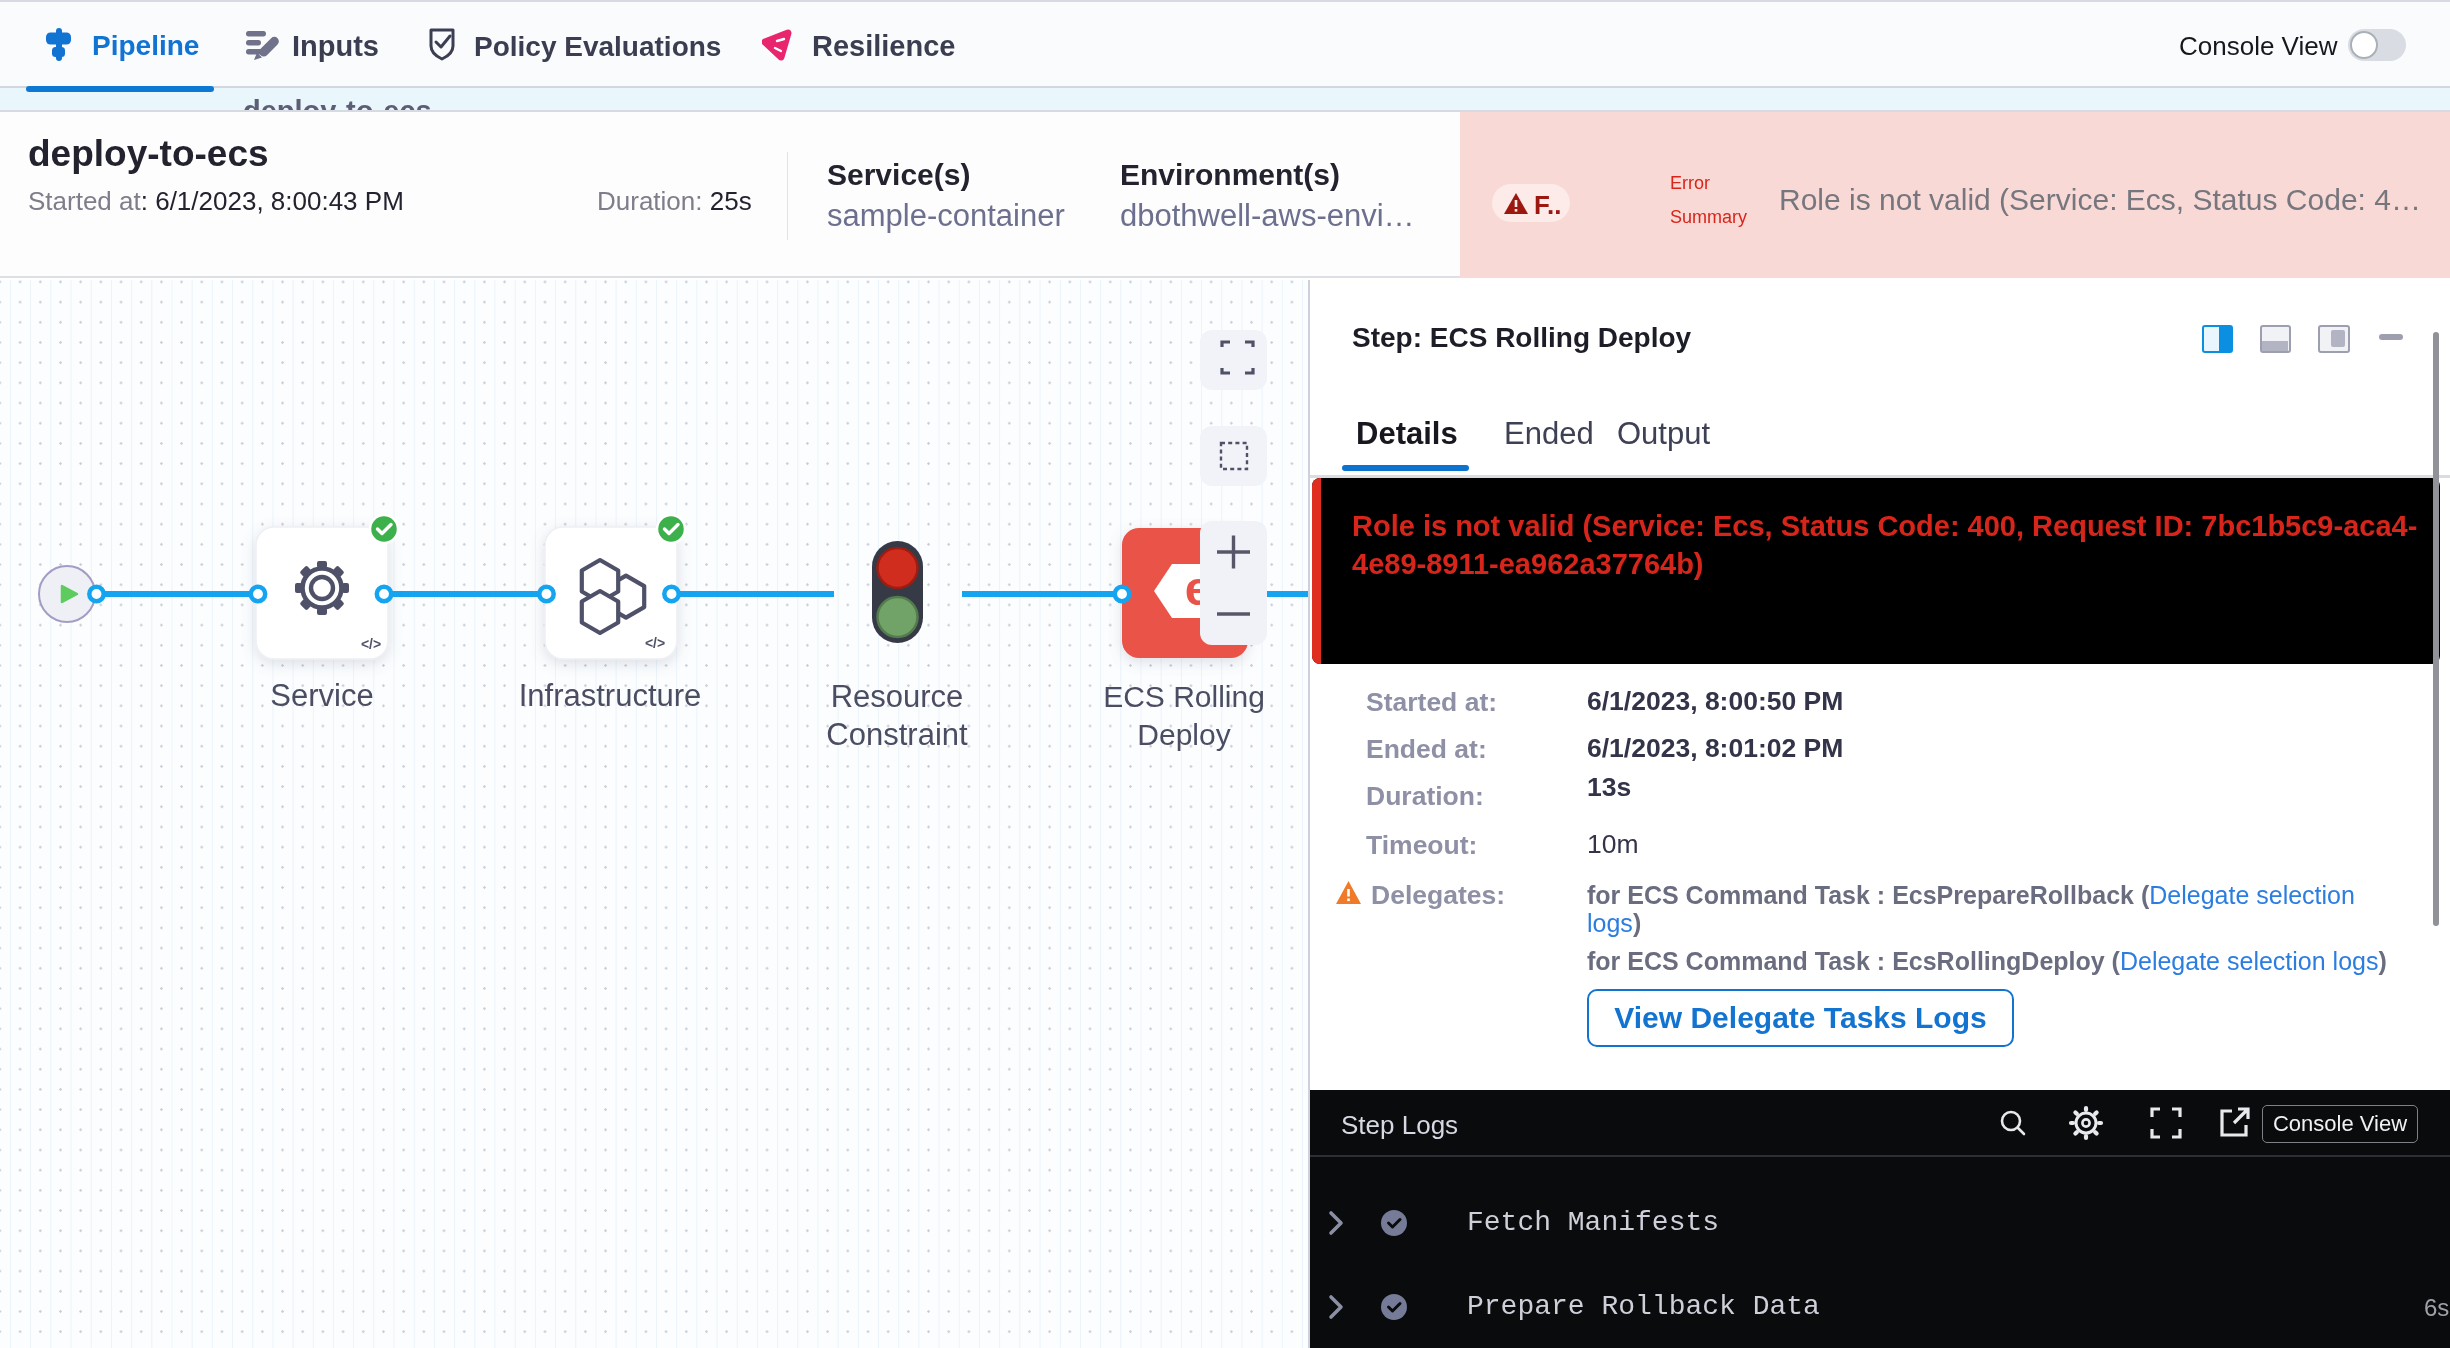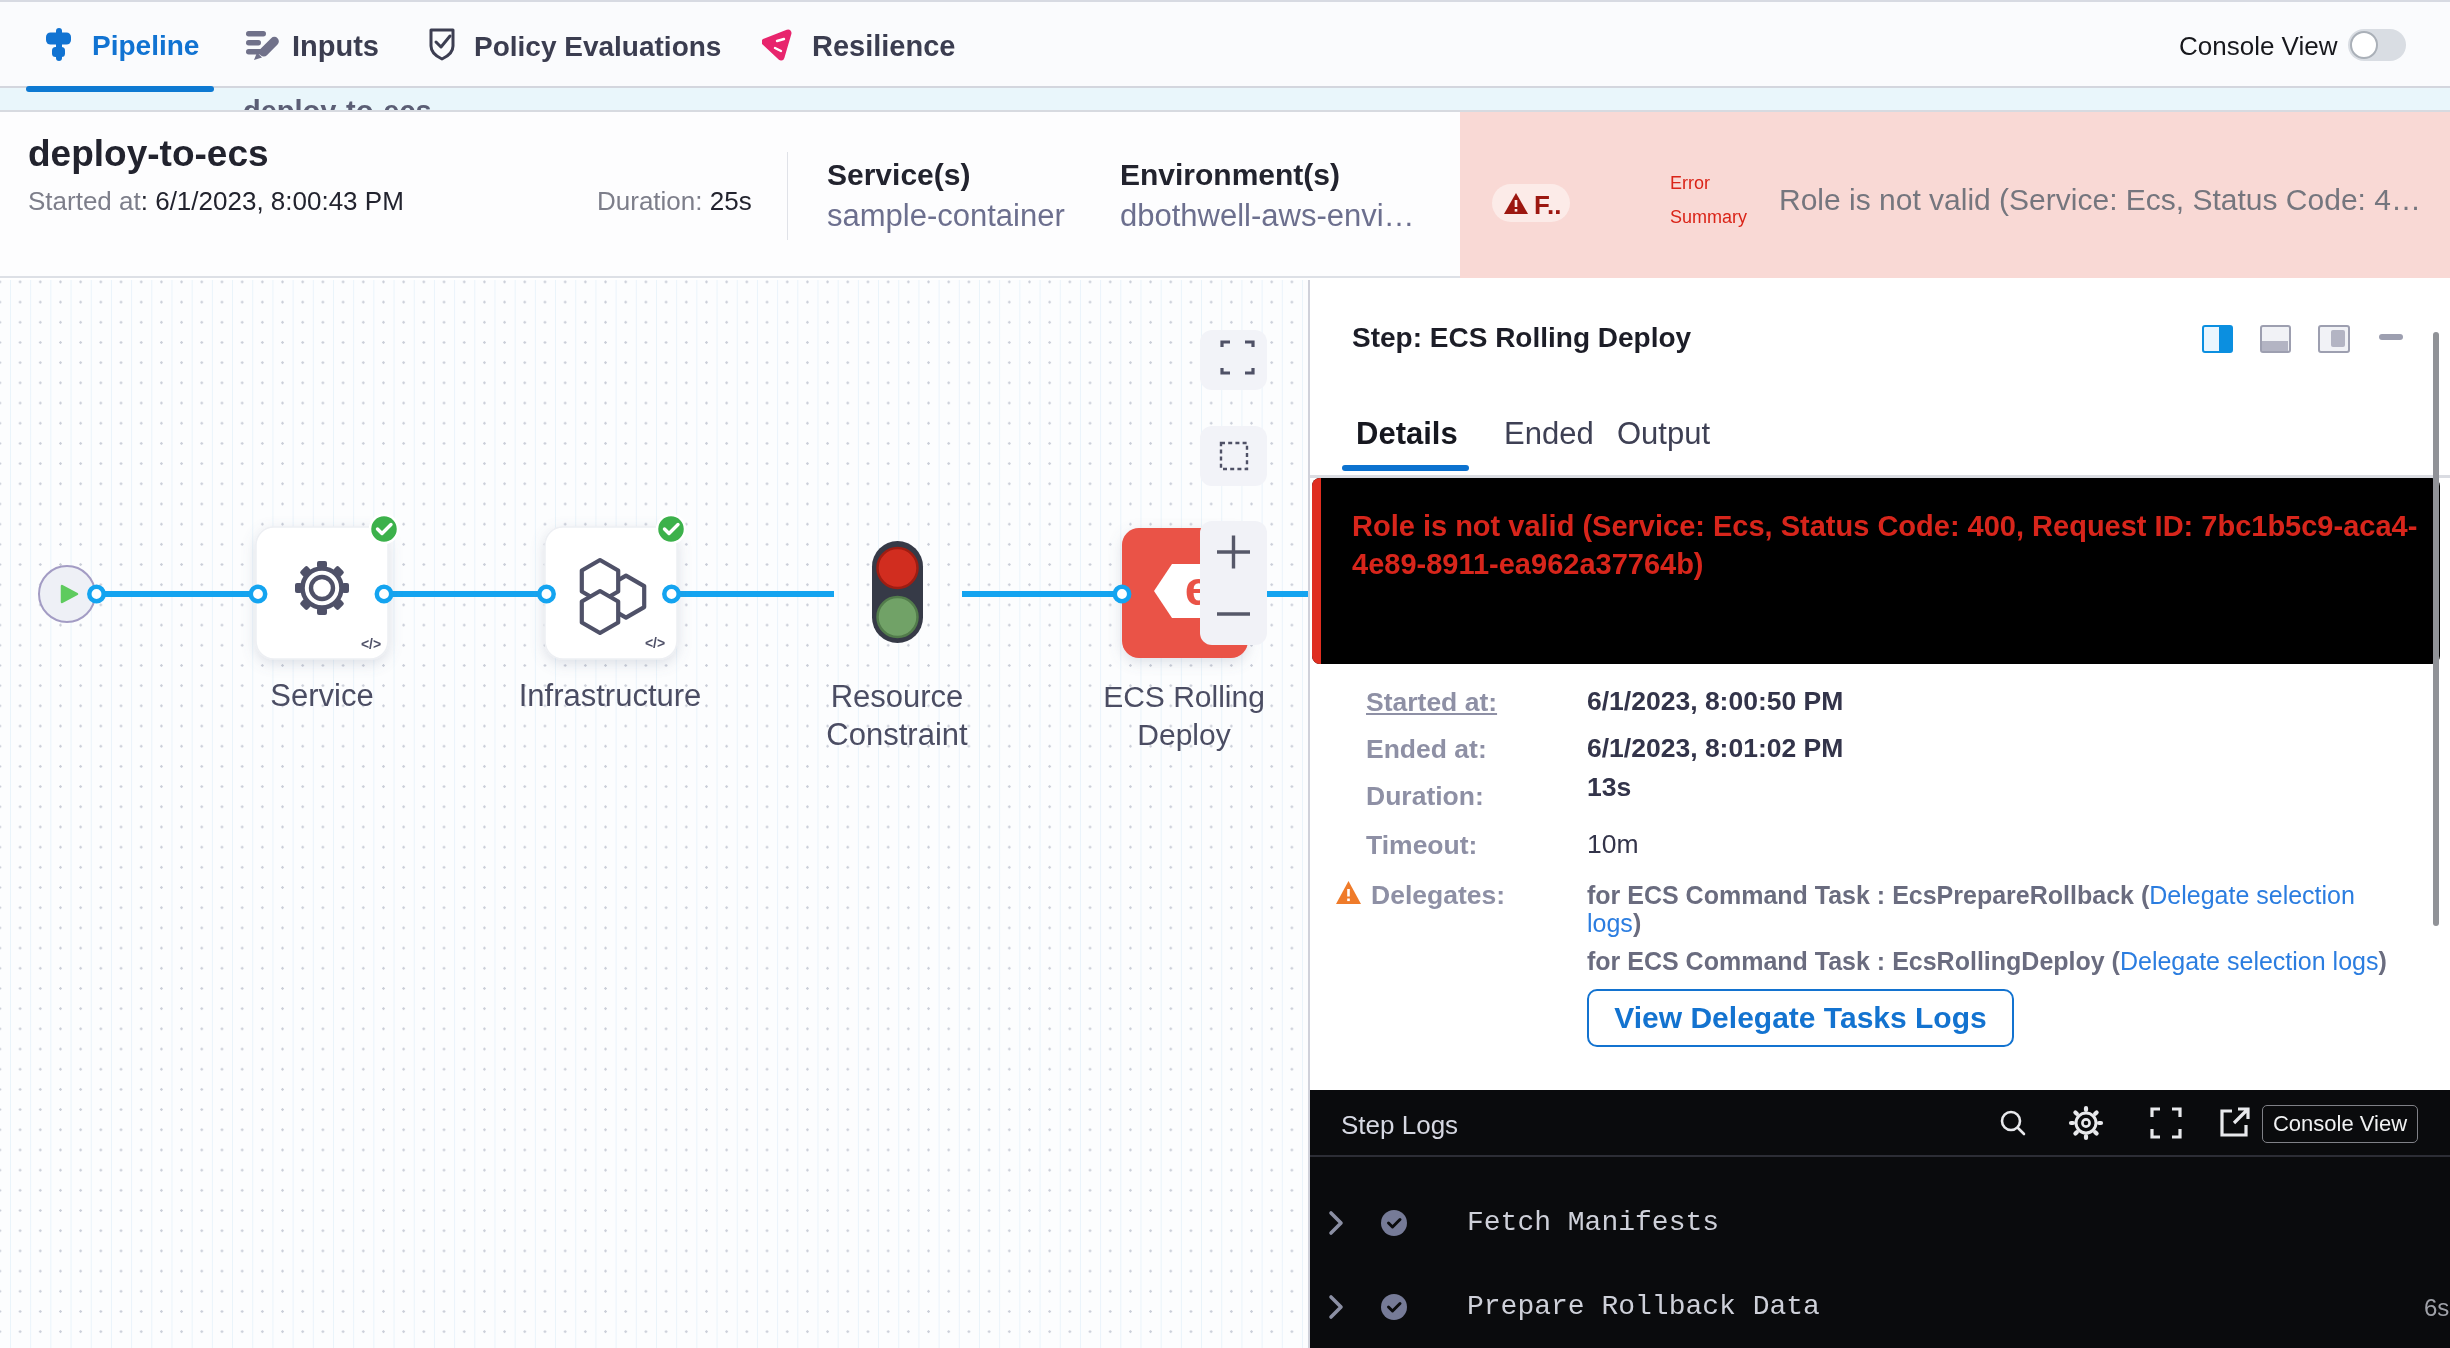--- a/index.html
+++ b/index.html
@@ -196,21 +196,21 @@
 <div class="abs" style="left:1504px;top:416px;font-size:31px;color:#3e4054;">Ended</div>
 <div class="abs" style="left:1617px;top:416px;font-size:31px;color:#3e4054;">Output</div>
 <div class="abs" style="left:1310px;top:475px;width:1140px;height:2.5px;background:#dadce2;"></div>
 <div class="abs" style="left:1342px;top:465px;width:127px;height:6px;background:#0c72cf;border-radius:3px;"></div>
 
 <div class="abs" style="left:1312px;top:478px;width:1128px;height:186px;background:#000000;border-radius:8px;overflow:hidden;">
   <div class="abs" style="left:0;top:0;width:9px;height:186px;background:#df2d20;"></div>
   <div class="abs" style="left:40px;top:29px;width:1070px;font-size:29px;font-weight:700;color:#d7251b;line-height:38px;">Role is not valid (Service: Ecs, Status Code: 400, Request ID: 7bc1b5c9-aca4-<br>4e89-8911-ea962a37764b)</div>
 </div>
 
-<div class="abs" style="left:1366px;top:687px;font-size:26.5px;font-weight:700;color:#8e90a5;text-decoration:underline;">Started at:</div>
+<div class="abs" style="left:1366px;top:687px;font-size:26.5px;font-weight:700;color:#8e90a5;">Started at:</div>
 <div class="abs" style="left:1587px;top:686px;font-size:26.5px;font-weight:700;color:#33344a;">6/1/2023, 8:00:50 PM</div>
 <div class="abs" style="left:1366px;top:734px;font-size:26.5px;font-weight:700;color:#8e90a5;">Ended at:</div>
 <div class="abs" style="left:1587px;top:733px;font-size:26.5px;font-weight:700;color:#33344a;">6/1/2023, 8:01:02 PM</div>
 <div class="abs" style="left:1366px;top:781px;font-size:26.5px;font-weight:700;color:#8e90a5;">Duration:</div>
 <div class="abs" style="left:1587px;top:772px;font-size:26.5px;font-weight:700;color:#33344a;">13s</div>
 <div class="abs" style="left:1366px;top:830px;font-size:26.5px;font-weight:700;color:#8e90a5;">Timeout:</div>
 <div class="abs" style="left:1587px;top:829px;font-size:26.5px;font-weight:400;color:#33344a;">10m</div>
 <svg class="abs" style="left:1336px;top:881px;" width="25" height="23" viewBox="0 0 25 23">
   <path d="M12.5 0 L25 23 L0 23 Z" fill="#ef7b2a"></path>
   <rect x="11.2" y="8" width="2.6" height="7.5" fill="#fff"></rect>

